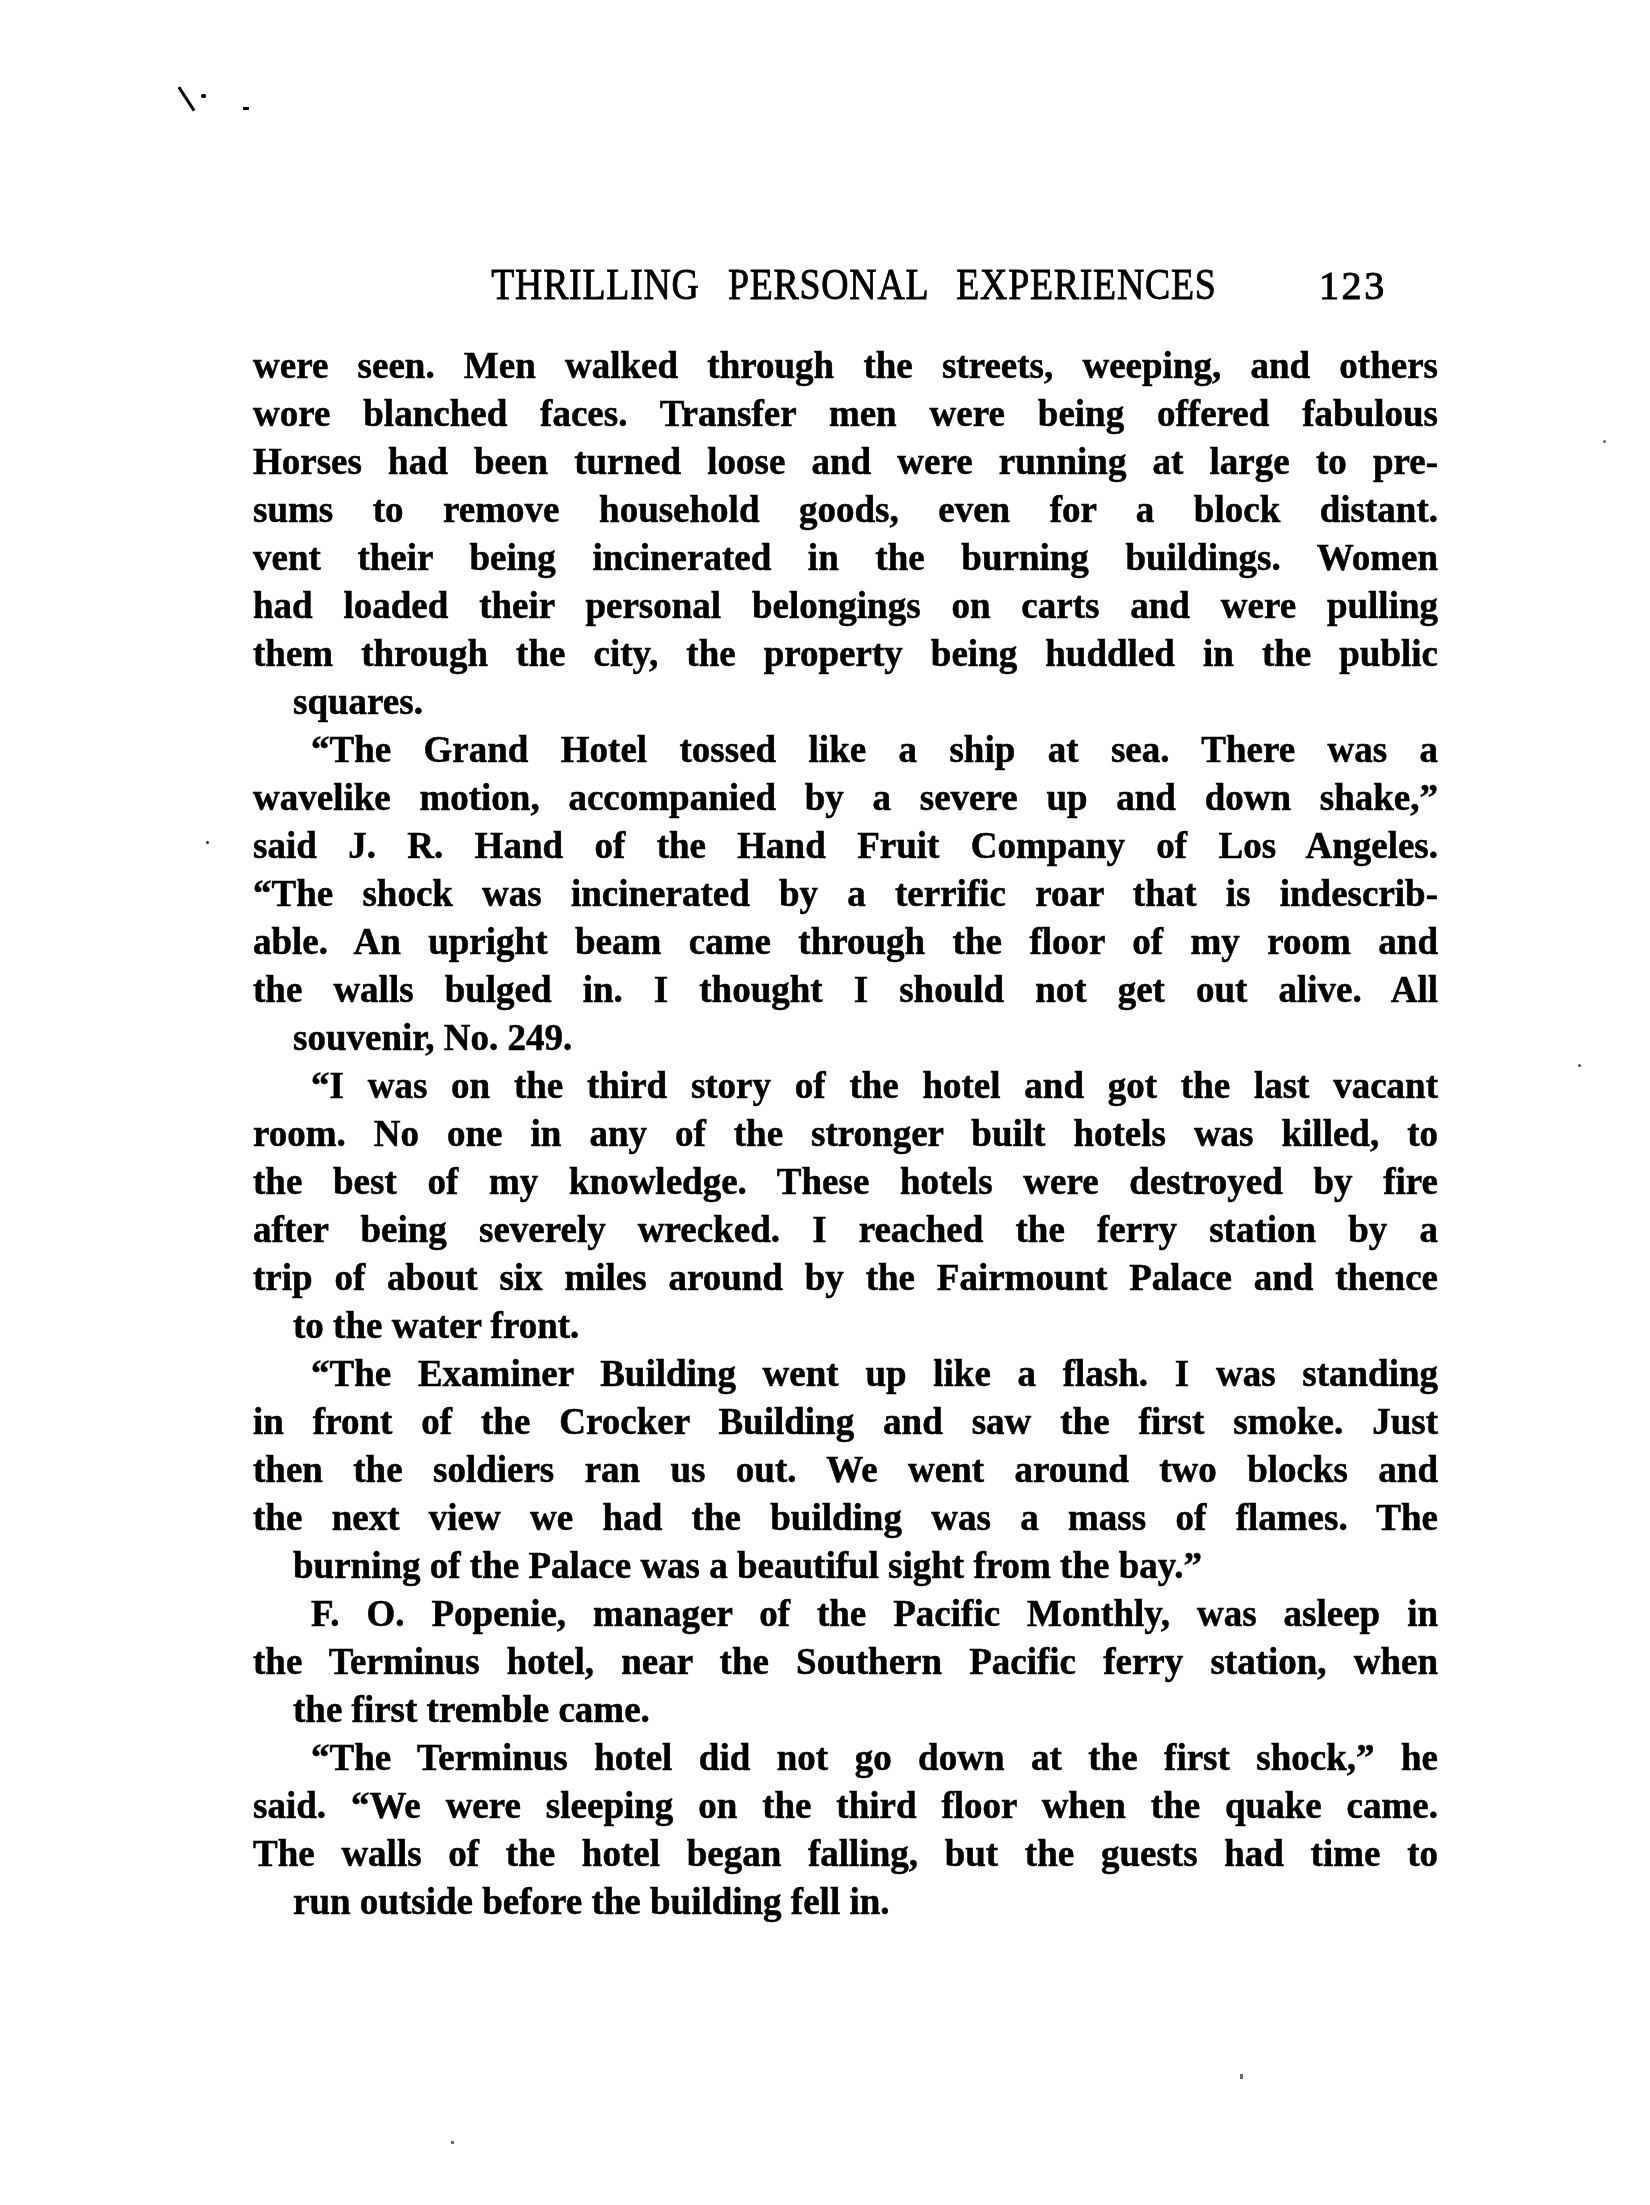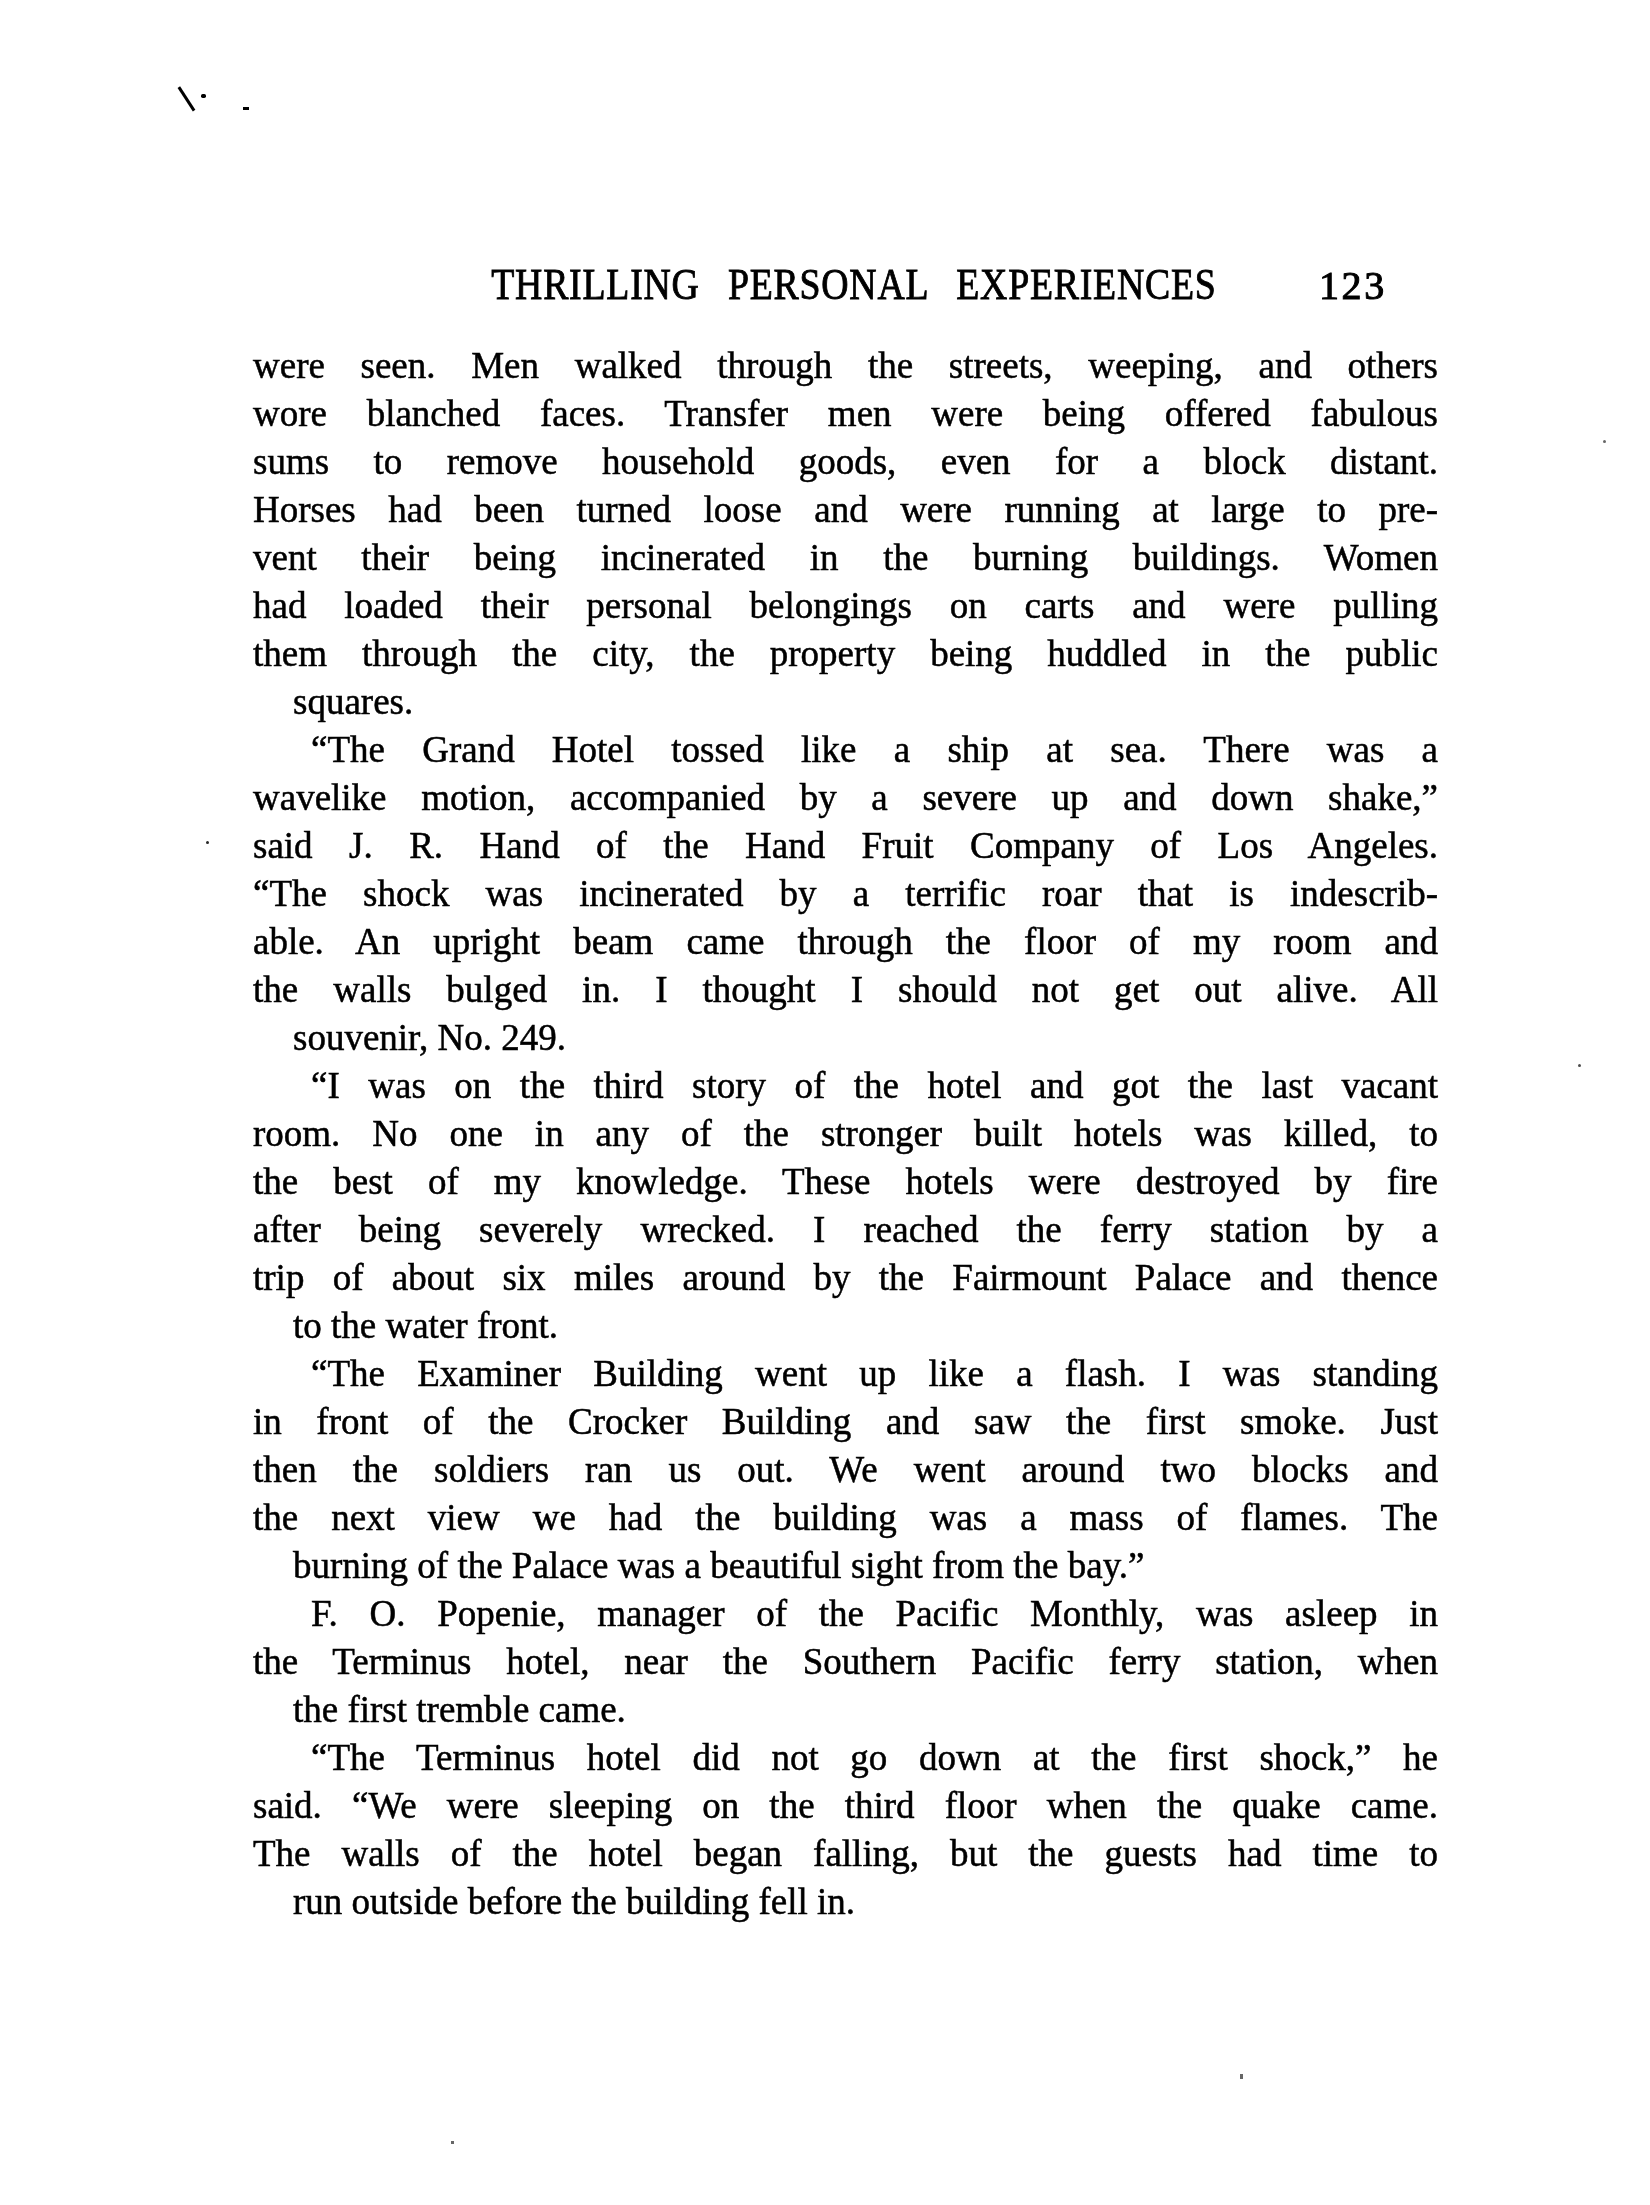--- a/index.html
+++ b/index.html
@@ -51,20 +51,21 @@
     top: 342px;
     width: 1185px;
     font-size: 37px;
     line-height: 48px;
     -webkit-text-stroke: 0.5px #000;
   }
   .paragraph { margin: 0; }
   .line {
     text-align: justify;
     text-align-last: justify;
+    font-weight: bold;
   }
   .line.para-last { text-align-last: left; margin-left: 40px; }
   .line.indent { text-indent: 58px; }
   
   .artifact {
     position: absolute;
     background: #000;
   }
   .artifact.stroke {
     left: 185px; top: 85px; width: 2.6px; height: 28px;
@@ -86,22 +87,22 @@
   <div class="running-head">
     <span class="title-inner">THRILLING PERSONAL EXPERIENCES</span>
   </div>
 
   <div class="folio">123</div>
 
   <div class="body-text">
       <div class="paragraph">
         <div class="line">were seen.  Men walked through the streets, weeping, and others</div>
         <div class="line">wore blanched faces.  Transfer men were being offered fabulous</div>
+        <div class="line">Horses had been turned loose and were running at large to pre-</div>
         <div class="line">sums to remove household goods, even for a block distant.</div>
-        <div class="line">Horses had been turned loose and were running at large to pre-</div>
         <div class="line">vent their being incinerated in the burning buildings.  Women</div>
         <div class="line">had loaded their personal belongings on carts and were pulling</div>
         <div class="line">them through the city, the property being huddled in the public</div>
         <div class="line para-last">squares.</div>
       </div>
       <div class="paragraph">
         <div class="line indent">“The Grand Hotel tossed like a ship at sea.  There was a</div>
         <div class="line">wavelike motion, accompanied by a severe up and down shake,”</div>
         <div class="line">said J. R. Hand of the Hand Fruit Company of Los Angeles.</div>
         <div class="line">“The shock was incinerated by a terrific roar that is indescrib-</div>

